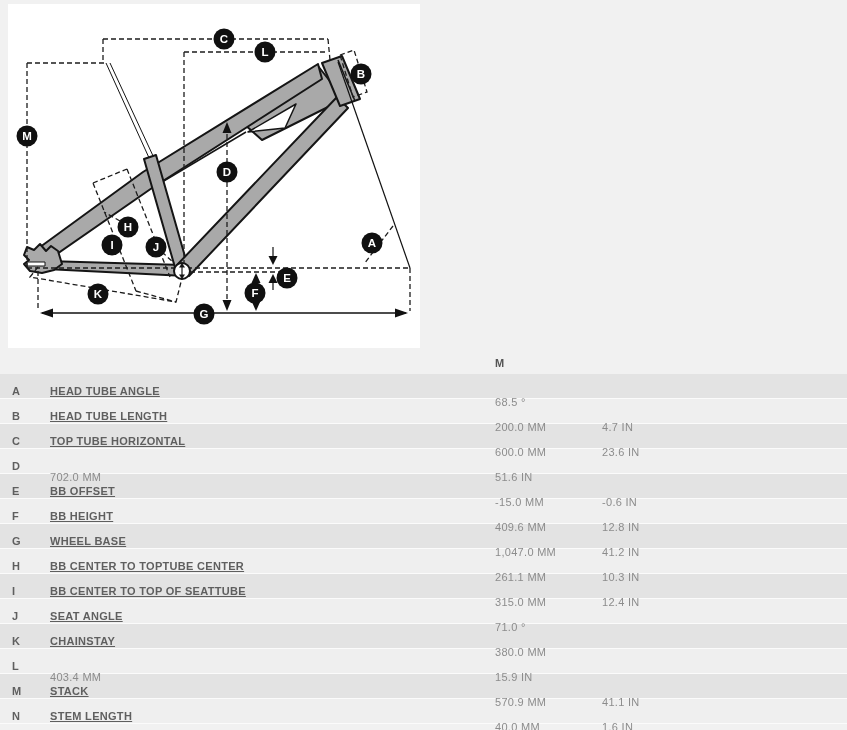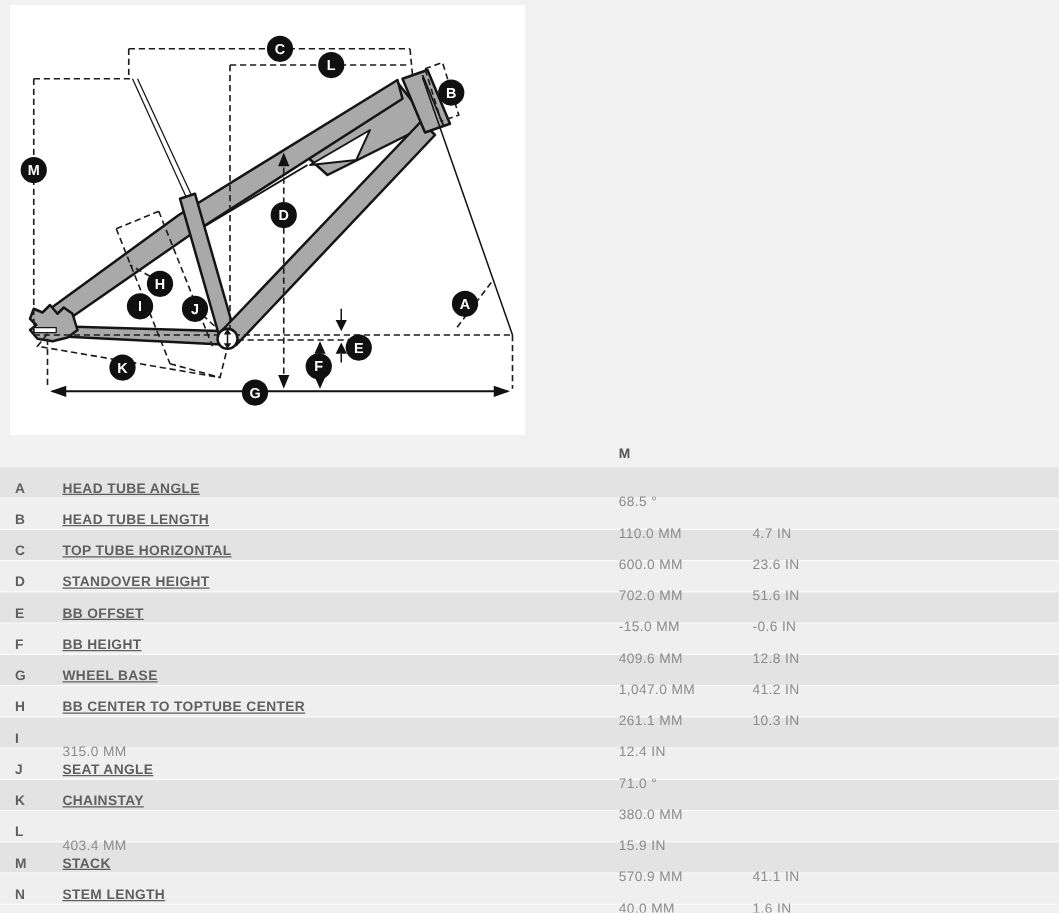--- a/index.html
+++ b/index.html
@@ -158,34 +158,33 @@
   <div class="geo-row">
     <span class="letter">A</span>
     <span class="name">HEAD TUBE ANGLE</span>
     <span class="mm">68.5 °</span>
     <span class="in"></span>
   </div>
 
   <div class="geo-row">
     <span class="letter">B</span>
     <span class="name">HEAD TUBE LENGTH</span>
-    <span class="mm">110.0 MM</span>
+    <span class="mm">200.0 MM</span>
     <span class="in">4.7 IN</span>
   </div>
 
   <div class="geo-row">
     <span class="letter">C</span>
     <span class="name">TOP TUBE HORIZONTAL</span>
     <span class="mm">600.0 MM</span>
     <span class="in">23.6 IN</span>
   </div>
 
   <div class="geo-row">
     <span class="letter">D</span>
-    <span class="name">STANDOVER HEIGHT</span>
     <span class="mm">702.0 MM</span>
     <span class="in">51.6 IN</span>
   </div>
 
   <div class="geo-row">
     <span class="letter">E</span>
     <span class="name">BB OFFSET</span>
     <span class="mm">-15.0 MM</span>
     <span class="in">-0.6 IN</span>
   </div>
@@ -206,20 +205,21 @@
 
   <div class="geo-row">
     <span class="letter">H</span>
     <span class="name">BB CENTER TO TOPTUBE CENTER</span>
     <span class="mm">261.1 MM</span>
     <span class="in">10.3 IN</span>
   </div>
 
   <div class="geo-row">
     <span class="letter">I</span>
+    <span class="name">BB CENTER TO TOP OF SEATTUBE</span>
     <span class="mm">315.0 MM</span>
     <span class="in">12.4 IN</span>
   </div>
 
   <div class="geo-row">
     <span class="letter">J</span>
     <span class="name">SEAT ANGLE</span>
     <span class="mm">71.0 °</span>
     <span class="in"></span>
   </div>

